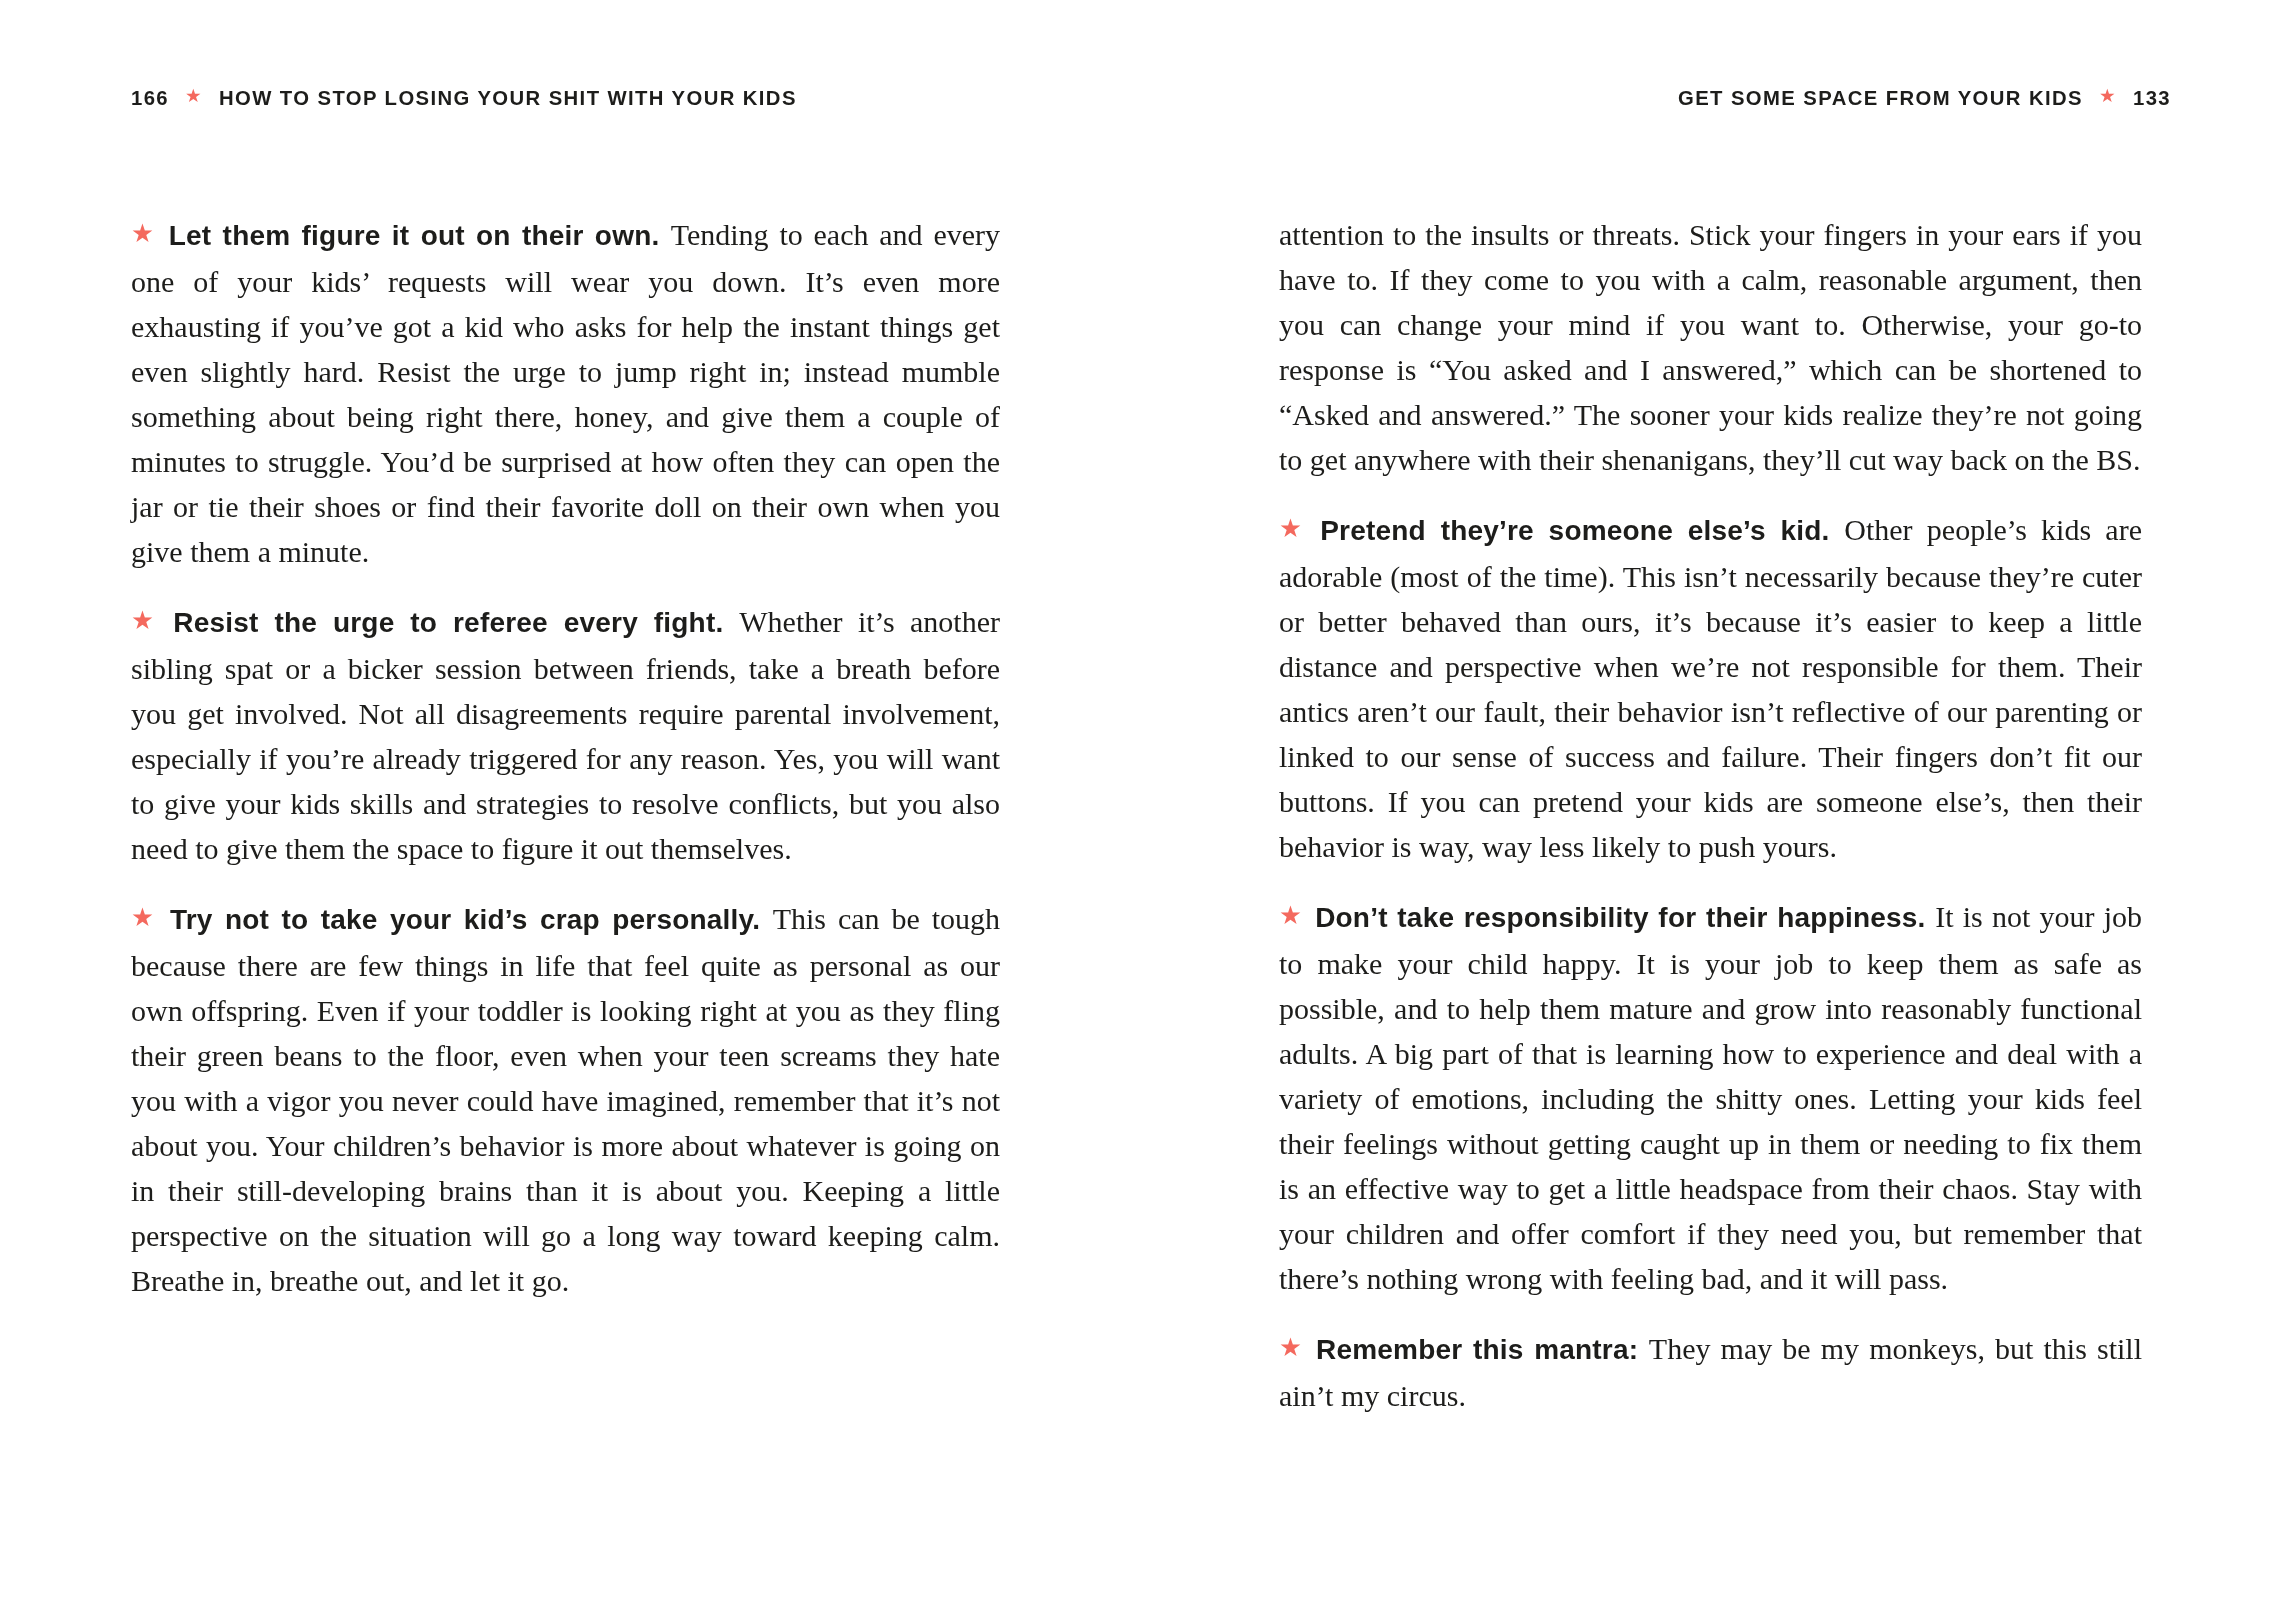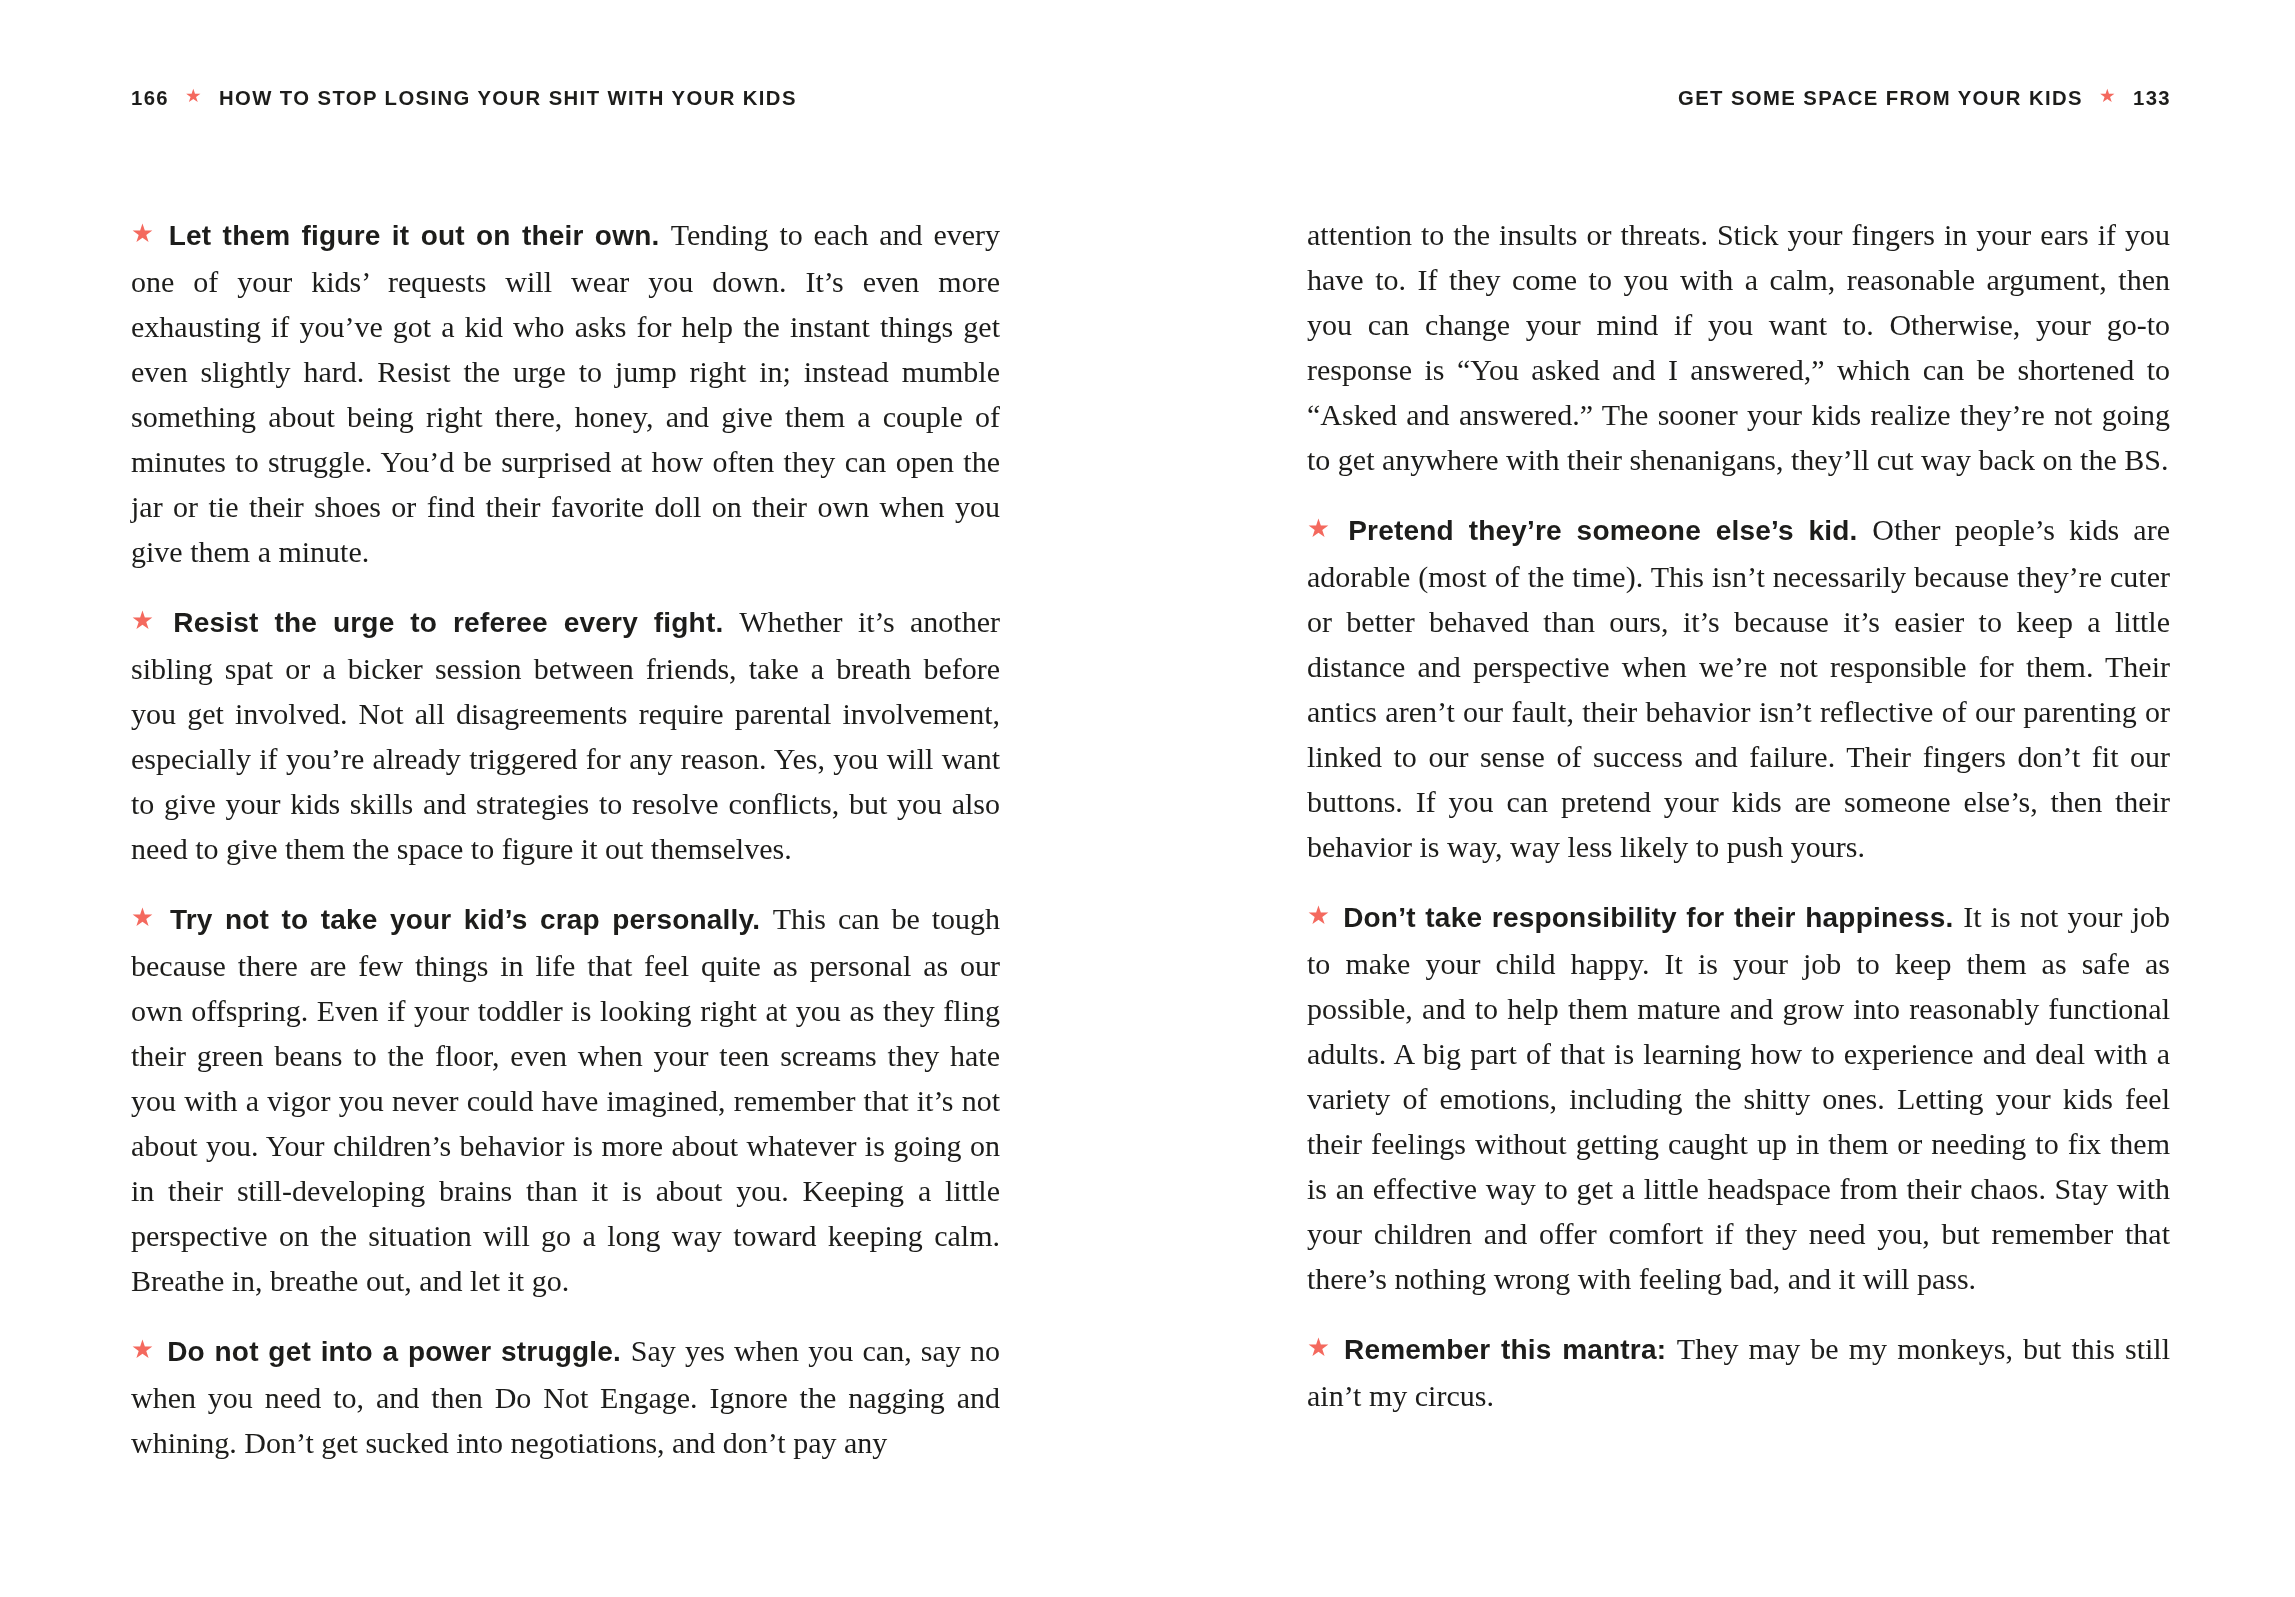--- a/index.html
+++ b/index.html
@@ -38,21 +38,21 @@
   }
   .text-col {
     position: absolute;
     top: 196px;
     font-size: 30px;
     line-height: 45px;
     text-align: justify;
     color: #1d1d1b;
   }
   .col-left  { left: 131px;  width: 869px; }
-  .col-right { left: 1307px; width: 863px; }
+  .col-right { left: 1279px; width: 863px; }
   .para { margin-top: 25px; }
   .para:first-child { margin-top: 16px; }
   .star-inline {
     font-family: "DejaVu Sans", sans-serif;
     font-size: 25.6px;
     margin-right: 11.5px;
     position: relative;
     top: -2.6px;
   }
   .lead {
@@ -77,21 +77,20 @@
   <header class="running-head rh-right">
     <span>GET SOME SPACE FROM YOUR KIDS</span>
     <span class="star-head" style="color: rgb(244, 105, 94);">★</span>
     <span>133</span>
   </header>
 
   <main class="text-col col-left" id="left-col">
       <p class="para bullet"><span class="star-inline" style="color: rgb(244, 105, 94);">★</span><b class="lead">Let them figure it out on their own. </b><span>Tending to each and every one of your kids’ requests will wear you down. It’s even more exhausting if you’ve got a kid who asks for help the instant things get even slightly hard. Resist the urge to jump right in; instead mumble something about being right there, honey, and give them a couple of minutes to struggle. You’d be surprised at how often they can open the jar or tie their shoes or find their favorite doll on their own when you give them a minute.</span></p>
       <p class="para bullet"><span class="star-inline" style="color: rgb(244, 105, 94);">★</span><b class="lead">Resist the urge to referee every fight. </b><span>Whether it’s another sibling spat or a bicker session between friends, take a breath before you get involved. Not all disagreements require parental involvement, especially if you’re already triggered for any reason. Yes, you will want to give your kids skills and strategies to resolve conflicts, but you also need to give them the space to figure it out themselves.</span></p>
       <p class="para bullet"><span class="star-inline" style="color: rgb(244, 105, 94);">★</span><b class="lead">Try not to take your kid’s crap personally. </b><span>This can be tough because there are few things in life that feel quite as personal as our own offspring. Even if your toddler is looking right at you as they fling their green beans to the floor, even when your teen screams they hate you with a vigor you never could have imagined, remember that </span><span class="ital">it’s not about you</span><span>. Your children’s behavior is more about whatever is going on in their still-developing brains than it is about you. Keeping a little perspective on the situation will go a long way toward keeping calm. Breathe in, breathe out, and let it go.</span></p>
-      <p class="para bullet"><span class="star-inline" style="color: rgb(244, 105, 94);">★</span><b class="lead">Do not get into a power struggle. </b><span>Say yes when you can, say no when you need to, and then Do Not Engage. Ignore the nagging and whining. Don’t get sucked into negotiations, and don’t pay any</span></p>
     </main>
   <main class="text-col col-right" id="right-col">
       <p class="para continuation"><span>attention to the insults or threats. Stick your fingers in your ears if you have to. If they come to you with a calm, reasonable argument, then you can change your mind if you want to. Otherwise, your go-to response is “You asked and I answered,” which can be shortened to “Asked and answered.” The sooner your kids realize they’re not going to get anywhere with their shenanigans, they’ll cut way back on the BS.</span></p>
       <p class="para bullet"><span class="star-inline" style="color: rgb(244, 105, 94);">★</span><b class="lead">Pretend they’re someone else’s kid. </b><span>Other people’s kids are adorable (most of the time). This isn’t necessarily because they’re cuter or better behaved than ours, it’s because it’s easier to keep a little distance and perspective when we’re not responsible for them. Their antics aren’t our fault, their behavior isn’t reflective of our parenting or linked to our sense of success and failure. Their fingers don’t fit our buttons. If you can pretend your kids are someone else’s, then their behavior is way, way less likely to push yours.</span></p>
       <p class="para bullet"><span class="star-inline" style="color: rgb(244, 105, 94);">★</span><b class="lead">Don’t take responsibility for their happiness. </b><span>It is </span><span class="ital">not</span><span> your job to make your child happy. It is your job to keep them as safe as possible, and to help them mature and grow into reasonably functional adults. A big part of that is learning how to experience and deal with a variety of emotions, including the shitty ones. Letting your kids feel their feelings without getting caught up in them or needing to fix them is an effective way to get a little headspace from their chaos. Stay with your children and offer comfort if they need you, but remember that there’s nothing wrong with feeling bad, and it will pass.</span></p>
       <p class="para bullet"><span class="star-inline" style="color: rgb(244, 105, 94);">★</span><b class="lead">Remember this mantra: </b><span>They may be my monkeys, but this still ain’t my circus.</span></p>
     </main>
 
 </div>
 

